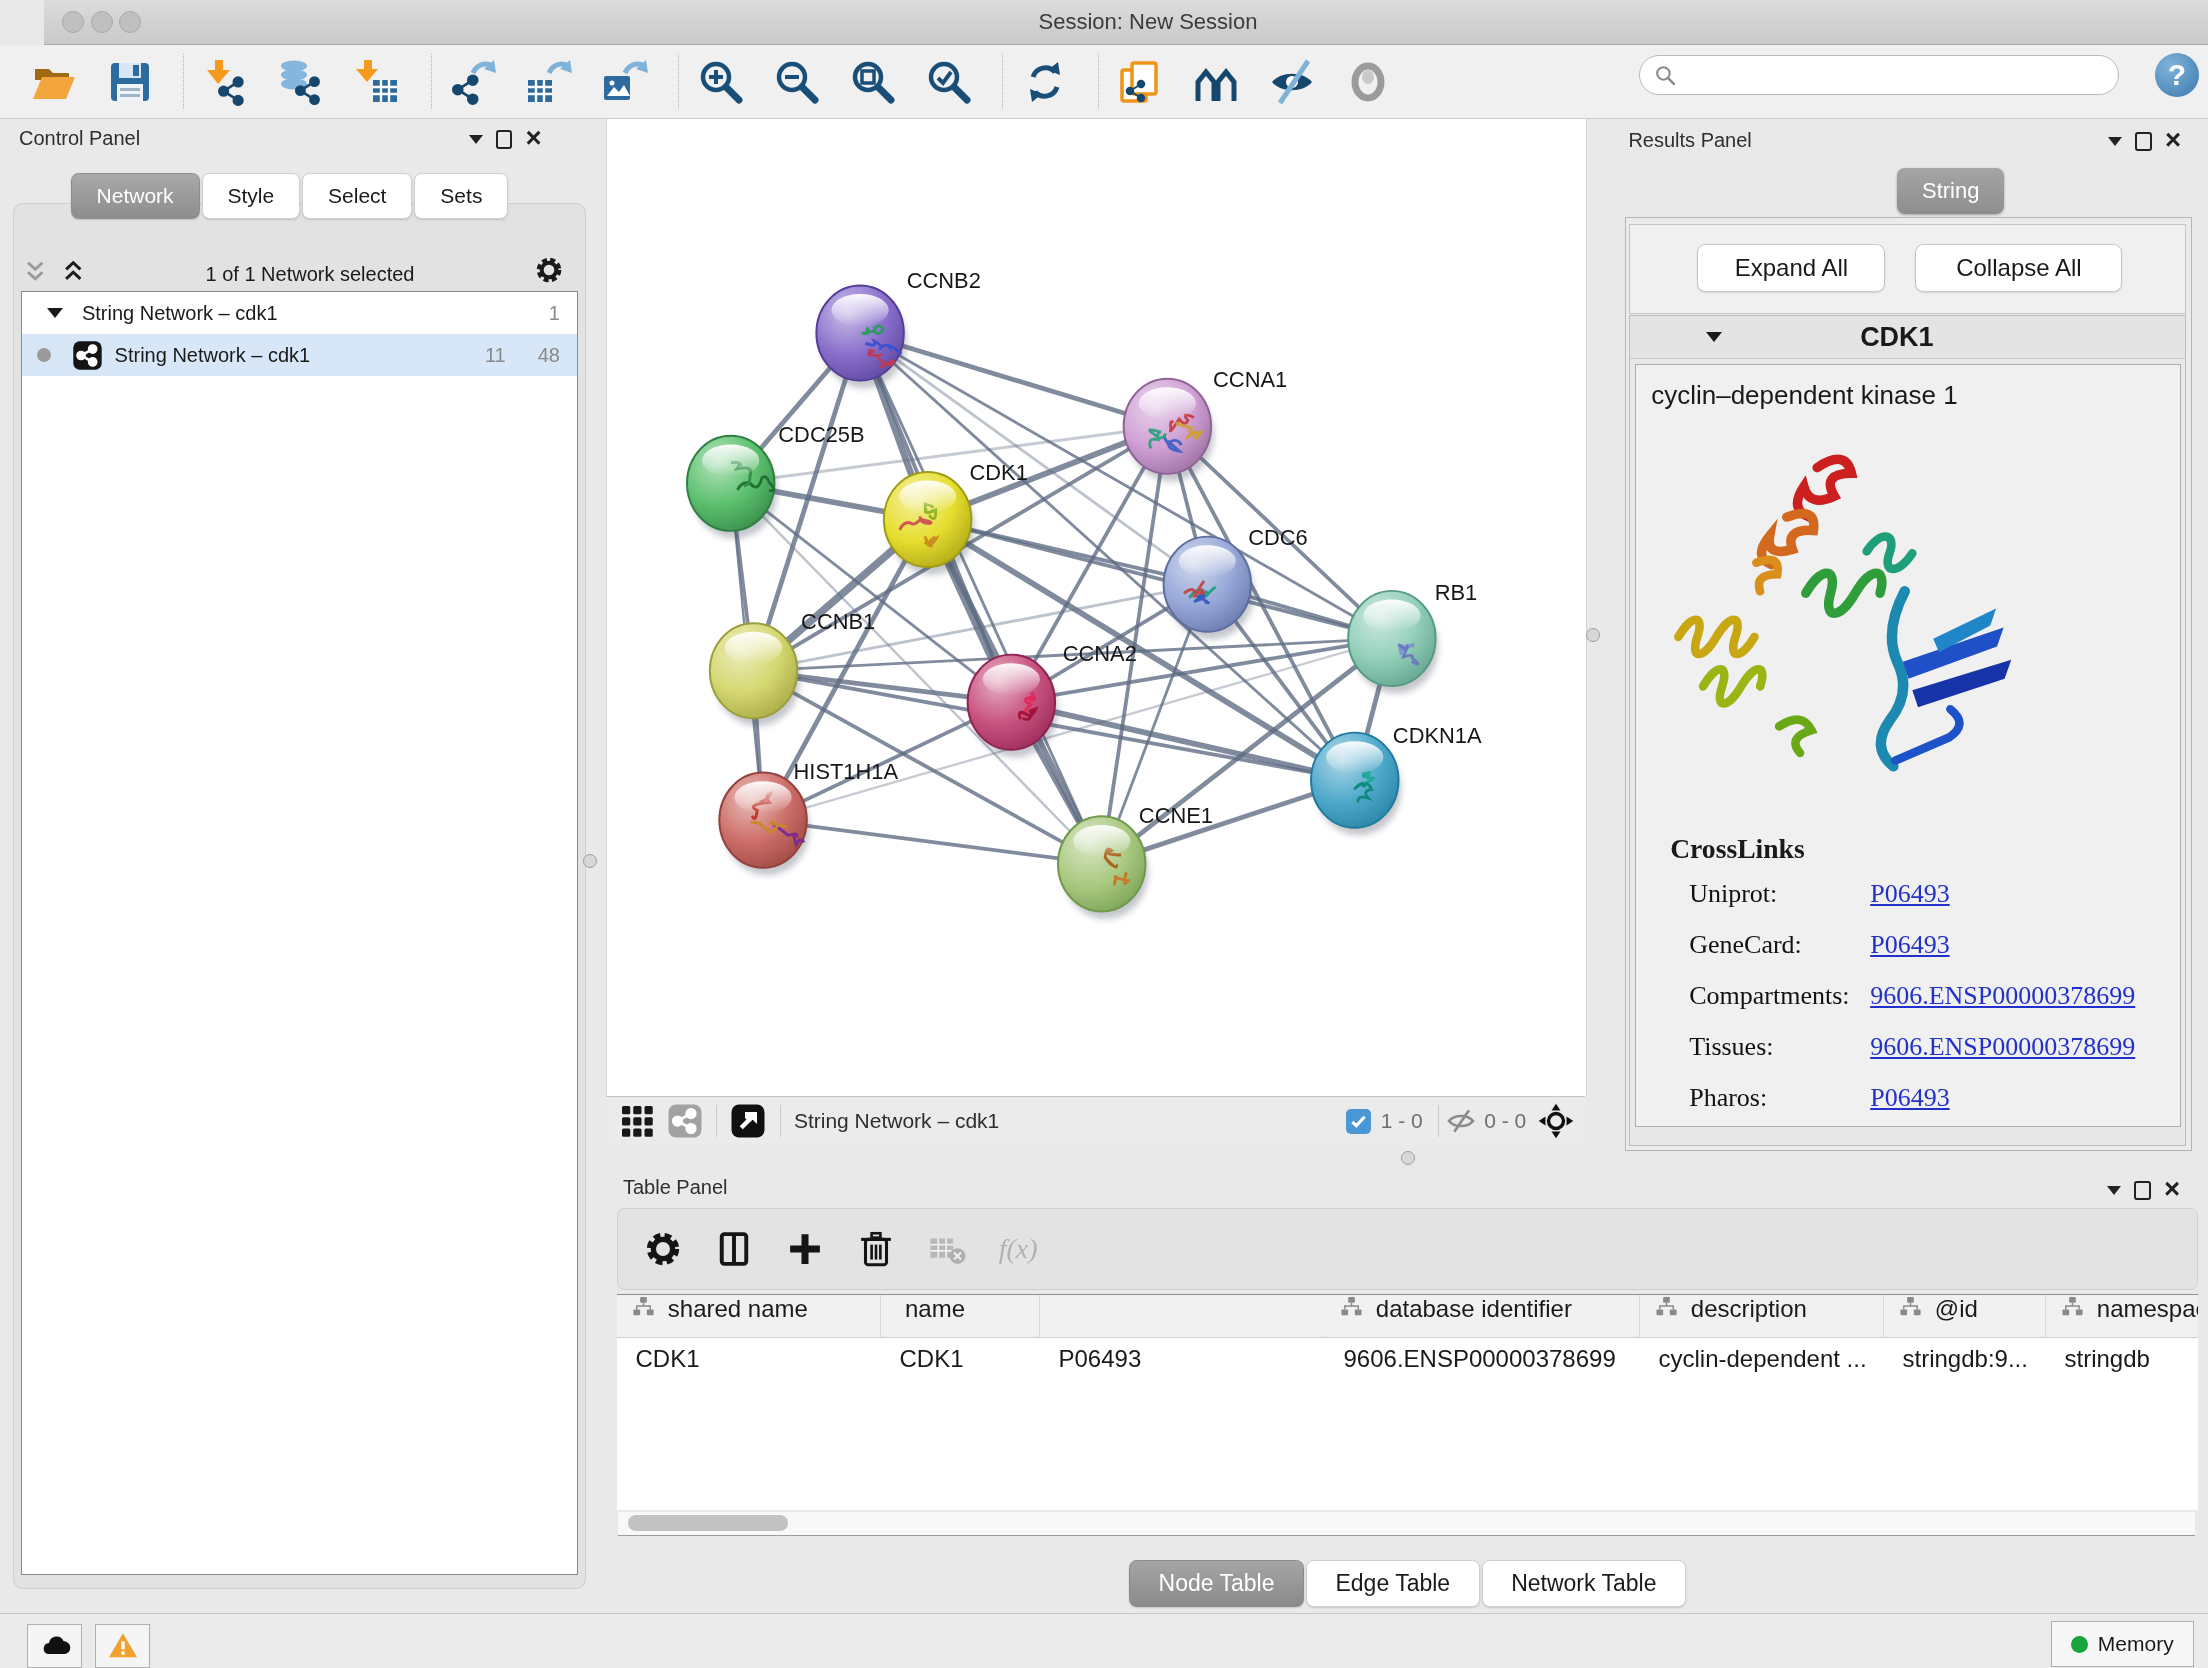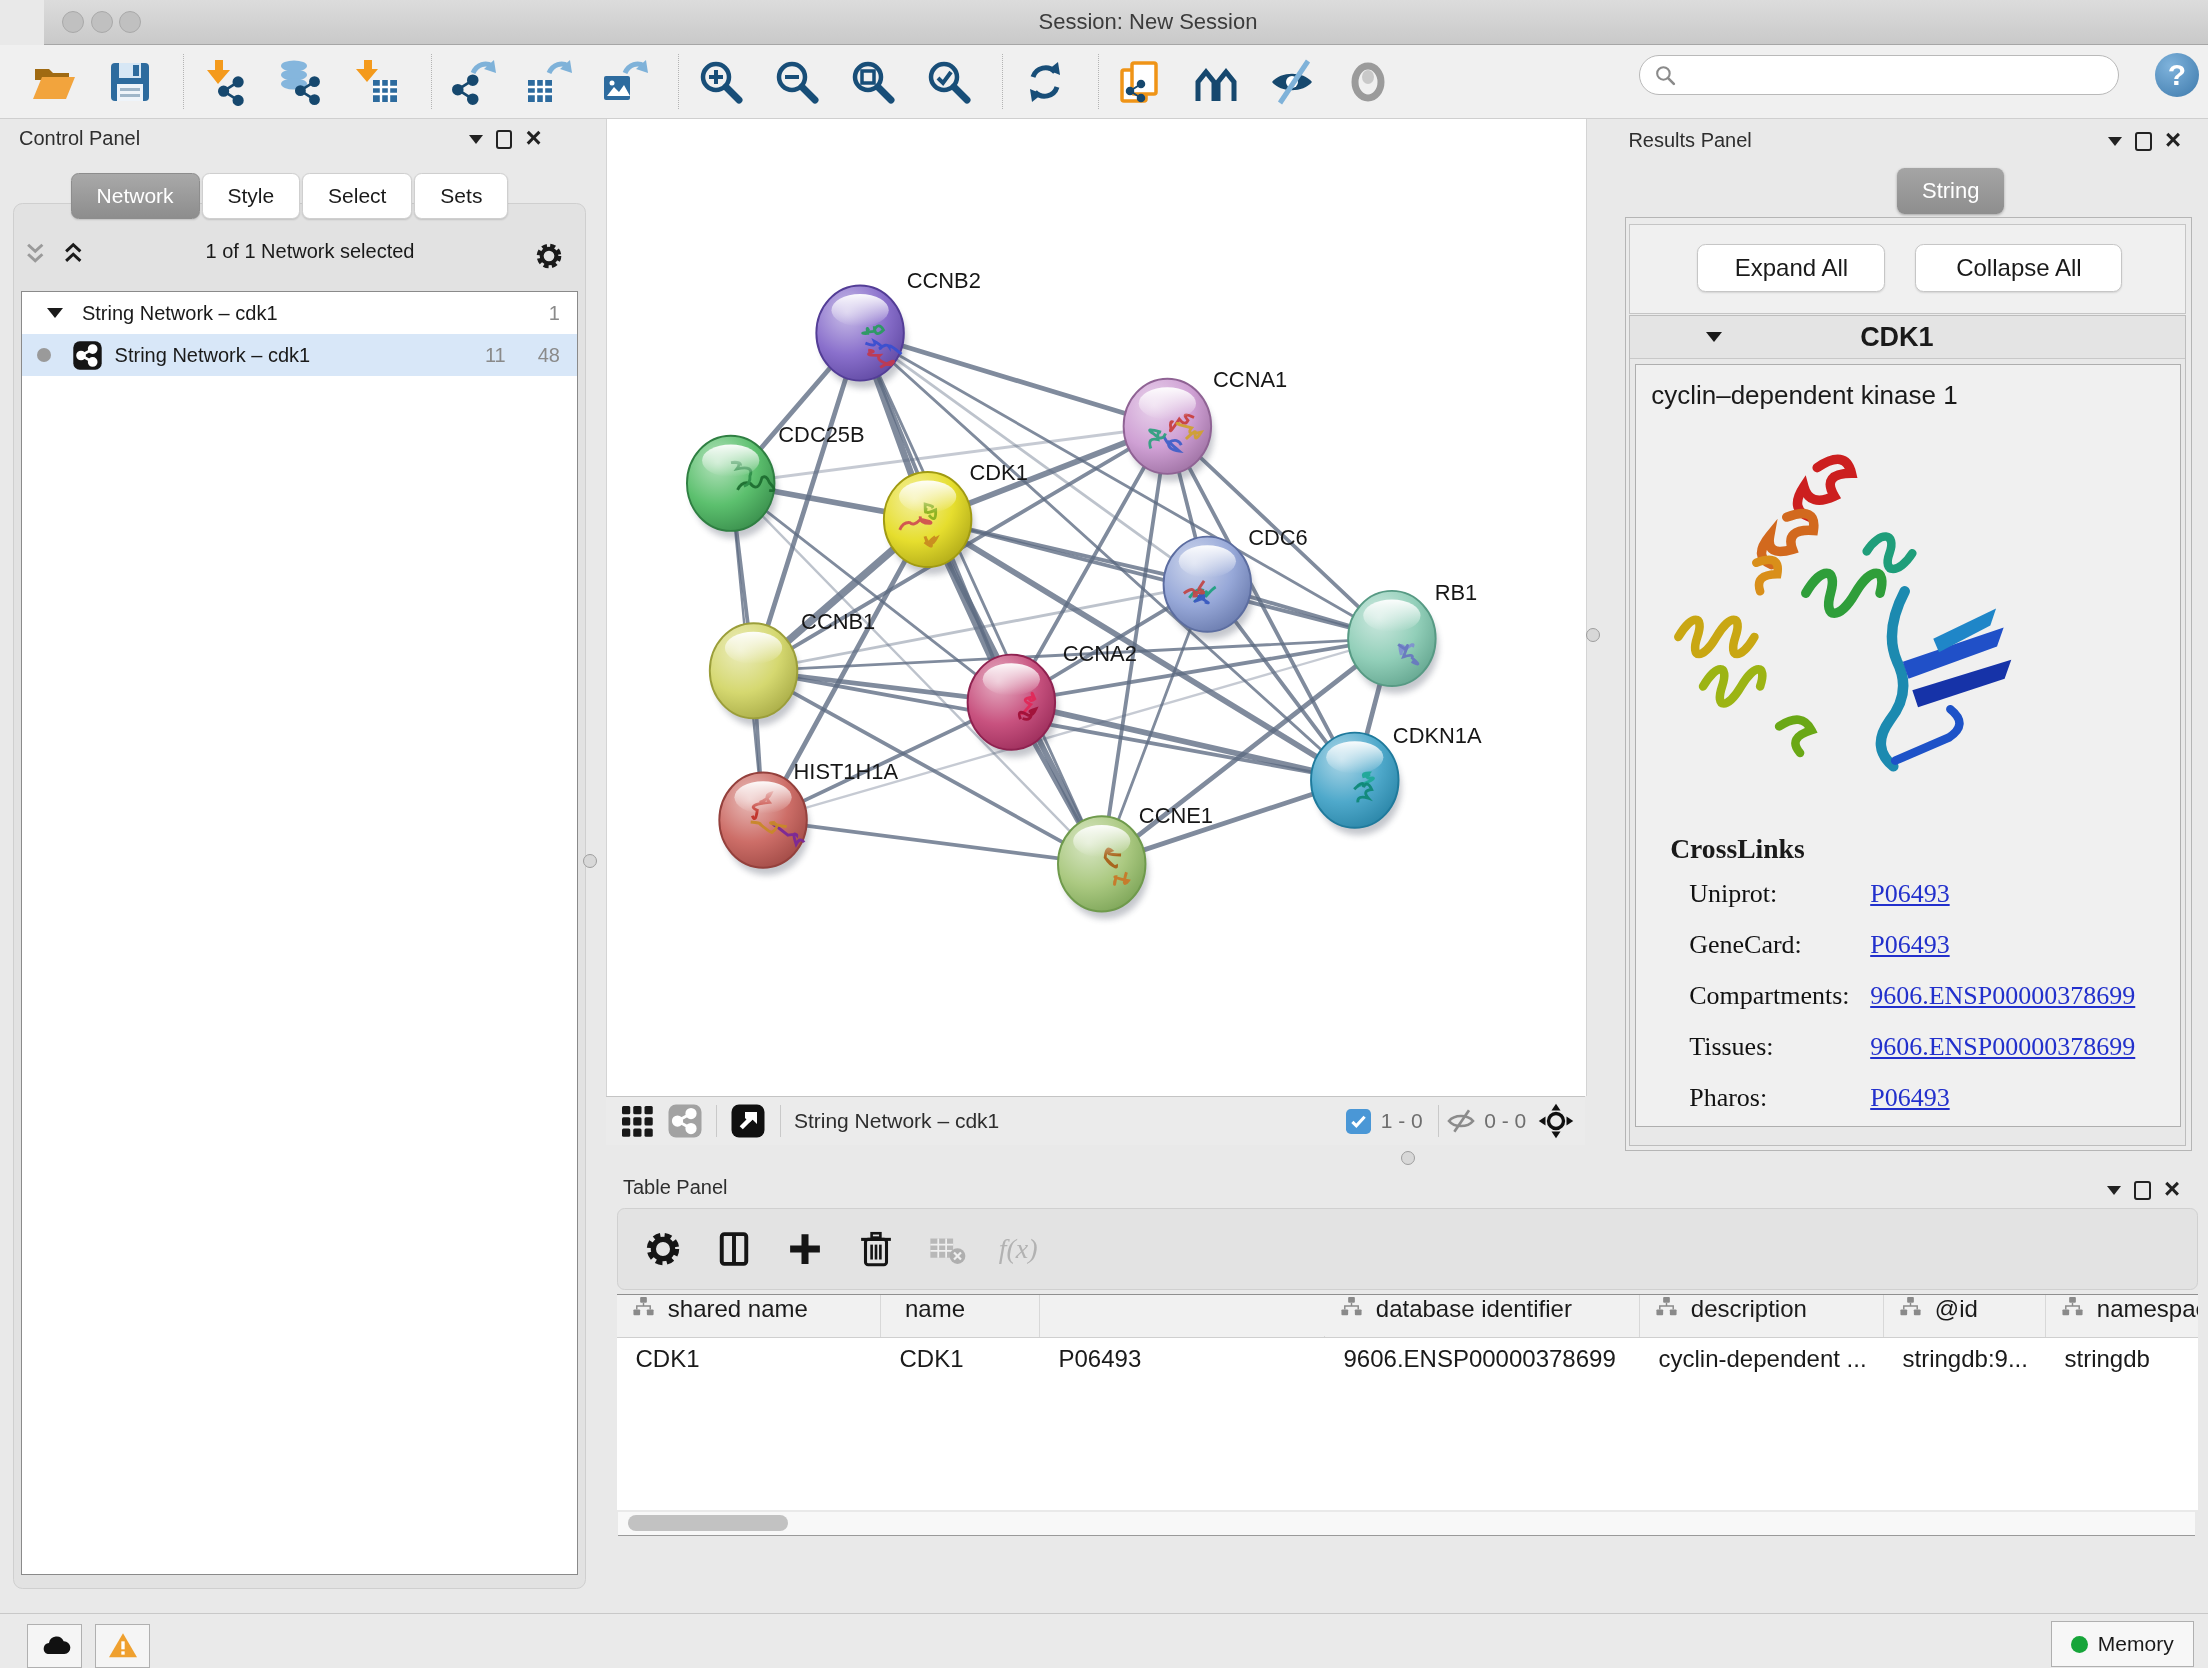--- a/index.html
+++ b/index.html
@@ -30,21 +30,21 @@
   .tri-down{width:0;height:0;border-left:7.6px solid transparent;border-right:7.6px solid transparent;border-top:9.5px solid #222;}
   .sqbtn{width:12.4px;height:14.3px;border:2.9px solid #222;border-radius:2.9px;}
   .xbtn{font-size:27.6px;font-weight:900;color:#222;line-height:19px;margin-top:-3.8px;}
   
   .cpanel{left:7.6px;top:119px;width:592px;height:1469px;}
   .tabrow{display:flex;}
   .tab{height:44px;padding:0 25px;display:flex;align-items:center;justify-content:center;font-size:21px;
     background:#fff;border:1px solid #cfcfcf;border-radius:7.6px;margin-right:1.9px;box-shadow:0 1px 1.9px rgba(0,0,0,.15);}
   .tab.sel{background:linear-gradient(#a9a9a9,#8d8d8d);color:#fff;border-color:#8d8d8d;}
   .cp-container{left:5.7px;top:84px;width:571px;height:1384px;background:#e2e2e2;border:1px solid #cfcfcf;border-radius:9.5px;}
-  .cp-headrow{left:13.3px;top:121px;width:557px;height:46px;display:flex;align-items:flex-start;font-size:20px;}
+  .cp-headrow{left:13.3px;top:121px;width:557px;height:46px;display:flex;align-items:flex-end;font-size:20px;}
   .whitebox{left:13.3px;top:172px;width:555px;height:1282px;background:#fff;border:1px solid #8a8a8a;}
   .treerow{height:42px;display:flex;align-items:center;font-size:20px;}
   .treerow.sel{background:#d8e7f8;}
   .tri-small{width:0;height:0;border-left:8.6px solid transparent;border-right:8.6px solid transparent;border-top:10.5px solid #1a1a1a;}
   .cnt{color:#8a8a8a;}
   
   .netview{left:606px;top:119px;width:979px;height:977px;background:#fff;border-right:1px solid #d4d4d4;border-left:1px solid #d4d4d4;}
   .netbar{left:606px;top:1096px;width:979px;height:48px;background:#ebebeb;border-top:1px solid #c4c4c4;
     display:flex;align-items:center;}
   .nbsep{height:32px;border-left:1px solid #c9c9c9;margin:0 13.3px;}
@@ -808,20 +808,25 @@
             <div class="td" style="width: 315px;">9606.ENSP00000378699</div>
             <div class="td" style="width: 244px;">cyclin-dependent ...</div>
             <div class="td" style="width: 162px;">stringdb:9...</div>
             <div class="td" style="width: 166px;">stringdb</div>
           </div>
         </div>
     </div>
     <div class="abs hscroll">
       <div class="abs hthumb"></div>
     </div>
+    <div class="abs btabs" id="table-tabs">
+        <div class="btab sel">Node Table</div>
+        <div class="btab">Edge Table</div>
+        <div class="btab">Network Table</div>
+      </div>
   </div>
 
   <div class="abs statusbar">
     <div class="abs stbtn" style="left:27px;top:9.5px">
       <svg viewBox="0 0 48 48">
           <path d="M13 36a8.5 8.5 0 0 1 2-16.6A11.5 11.5 0 0 1 37 17a7.5 7.5 0 0 1 1 19z" fill="#111"></path>
         </svg>
     </div>
     <div class="abs stbtn" style="left:95px;top:9.5px">
       <svg viewBox="0 0 48 48">

